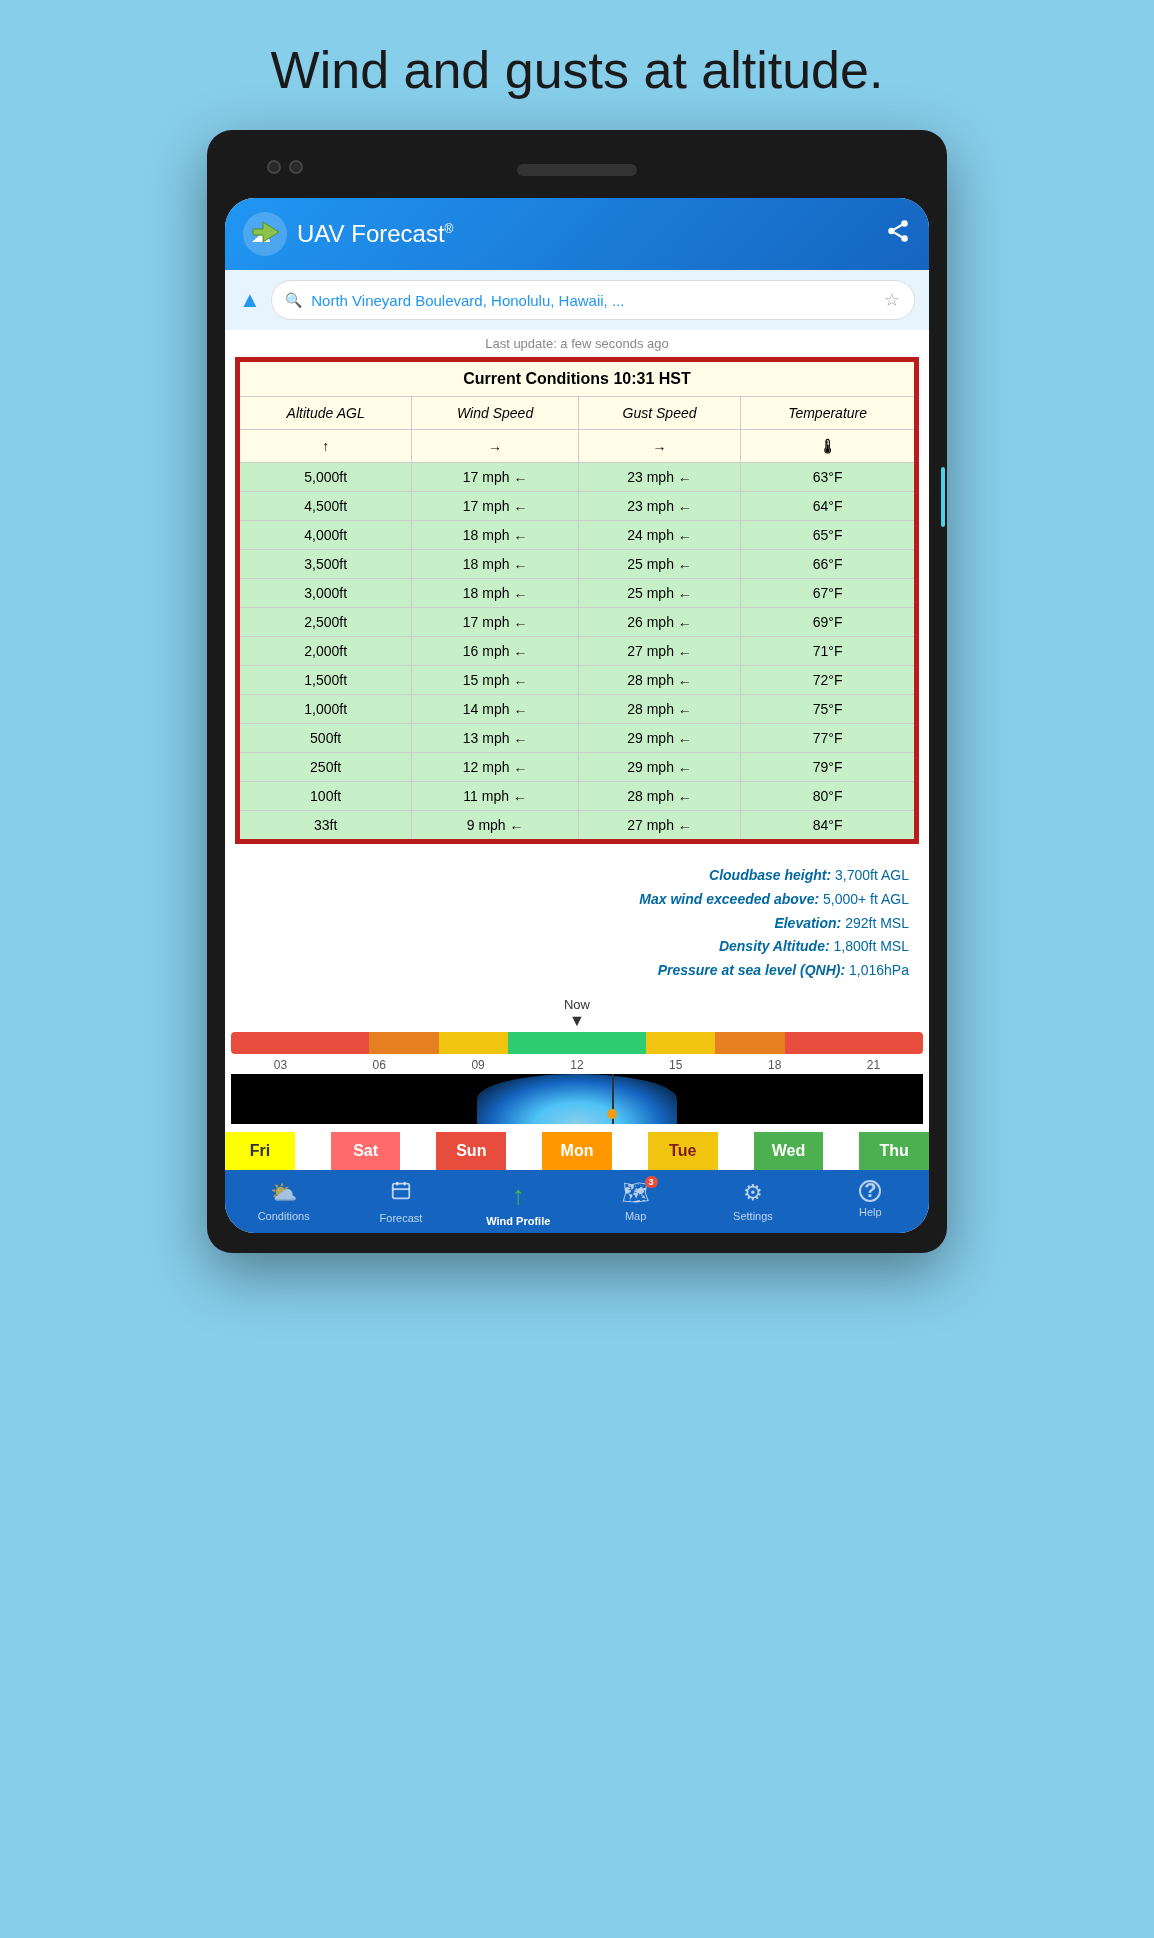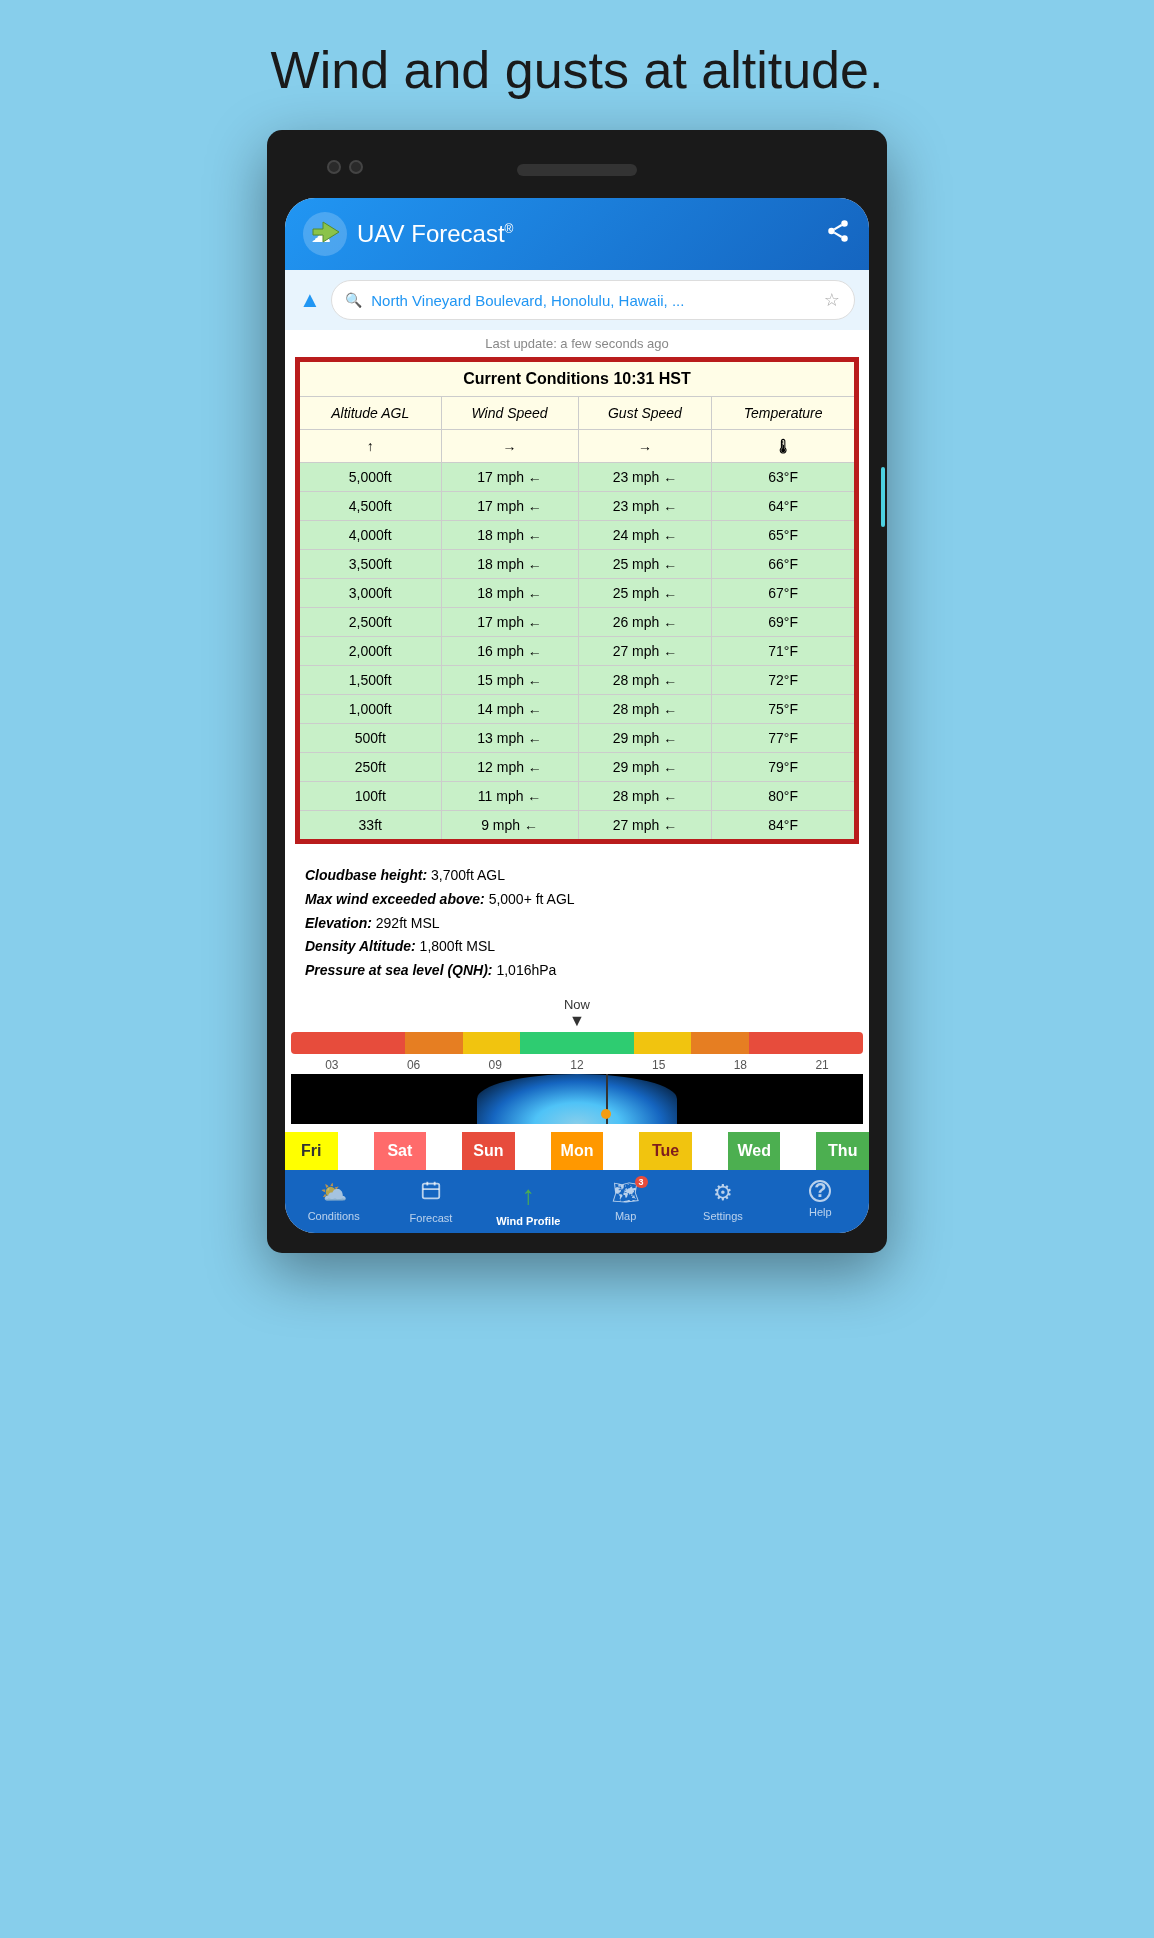--- a/index.html
+++ b/index.html
@@ -15,23 +15,23 @@
     }
     .tagline {
       font-size: 52px;
       font-weight: 300;
       color: #1a1a1a;
       margin-bottom: 30px;
       text-align: center;
     }
     
     .phone-shell {
-      width: 620px;
+      width: 740px;
       background: #1a1a1a;
-      border-radius: 15px;
+      border-radius: 25px;
       padding: 20px 18px;
       box-shadow: 0 20px 60px rgba(0,0,0,0.4);
       position: relative;
     }
     .phone-notch-area {
       display: flex;
       justify-content: center;
       align-items: center;
       height: 40px;
       margin-bottom: 8px;
@@ -165,24 +165,24 @@
       border: 1px solid #ccc;
     }
     .col-header-italic {
       font-style: italic;
       font-weight: normal;
     }
     .row-green { background-color: #c8f0c8; }
     
     .info-block {
       padding: 14px 20px;
-      text-align: left;
+      text-align: right;
       font-size: 14px;
       line-height: 1.7;
-      color: #000000;
+      color: #0369a1;
     }
     .info-block span.label { font-style: italic; font-weight: bold; }
     
     .timeline-area {
       padding: 0 6px 4px 6px;
     }
     .timeline-bar {
       width: 100%;
       height: 22px;
       border-radius: 4px;

